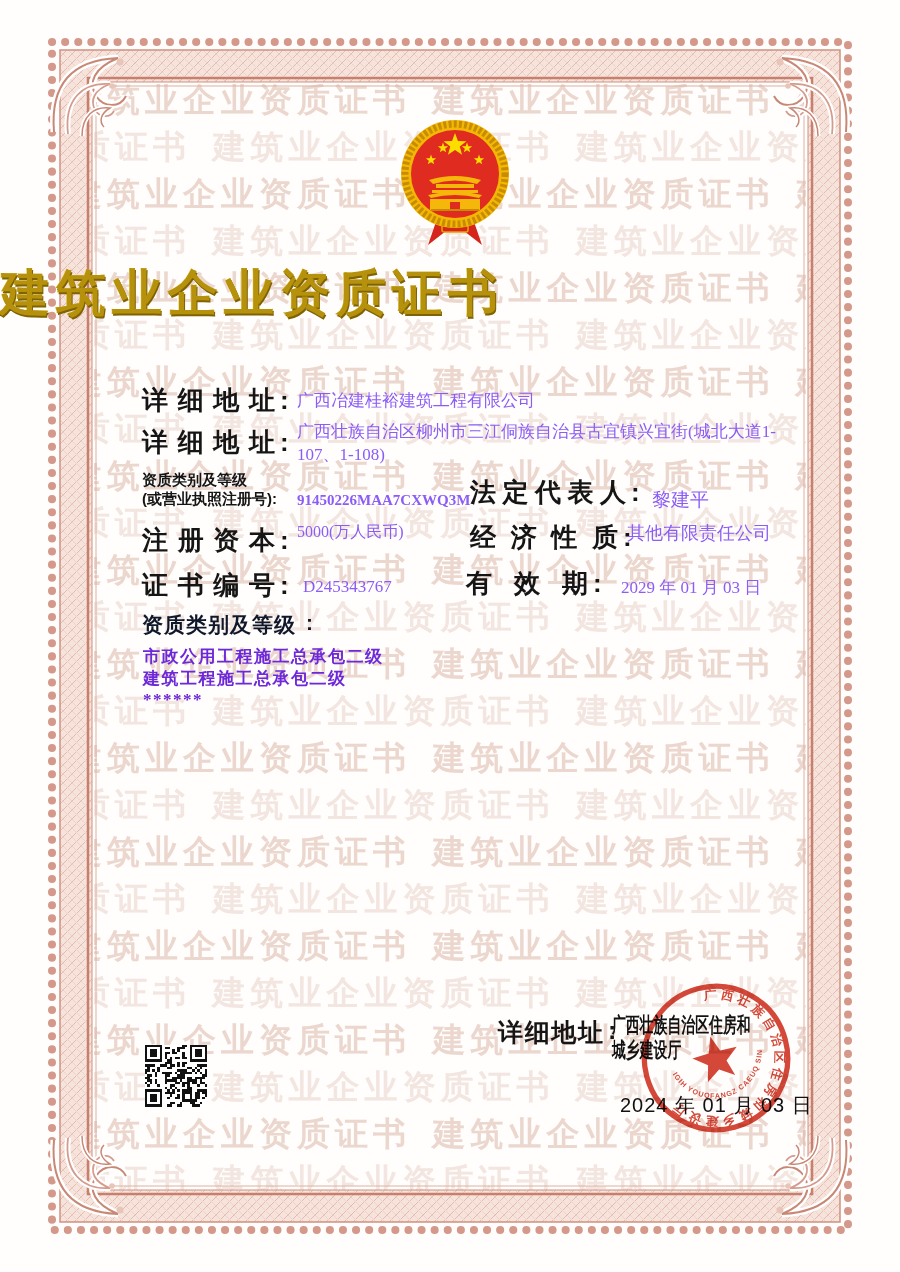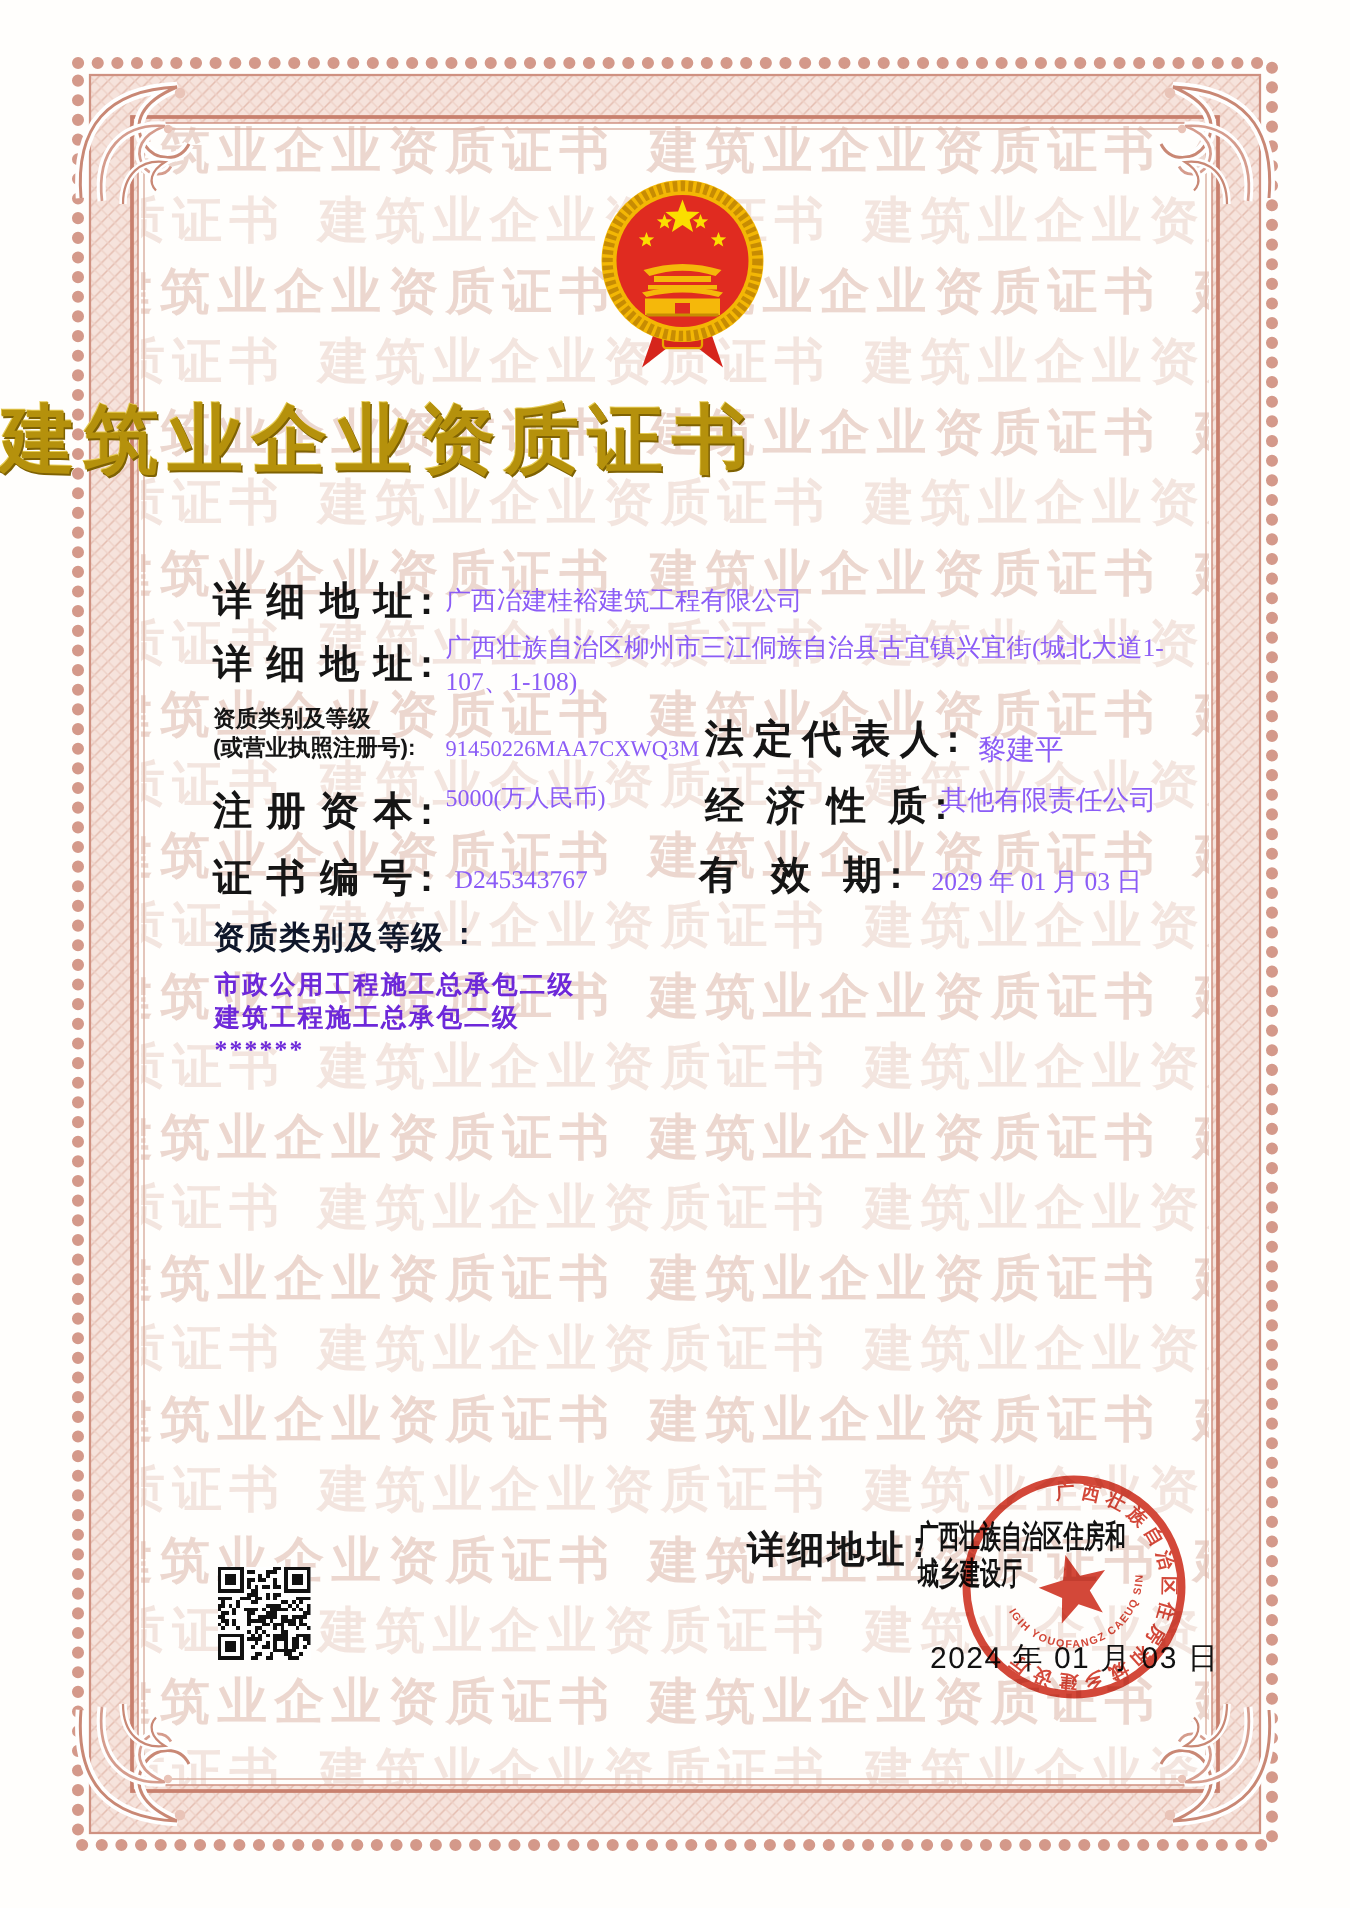--- a/index.html
+++ b/index.html
@@ -145,21 +145,21 @@
   <div class="lab l26" style="left:142px;top:429px;">
     <span class="jl" style="width:133px;">详细地址</span>
     <span class="co">:</span>
   </div>
   <div class="val" style="left:297px;top:420px;width:505px;font-size:17px;line-height:23px;">广西壮族自治区柳州市三江侗族自治县古宜镇兴宜街(城北大道1-107、1-108)</div>
 
   <div class="small-lab" style="left:142px;top:470px;">
     <div>资质类别及等级</div>
     <div>(或营业执照注册号):</div>
   </div>
-  <div class="val" style="left:297px;top:492px;font-size:15px;">91450226MAA7CXWQ3M</div>
+  <div class="val" style="left:297px;top:492px;font-size:15px;font-weight:bold;">91450226MAA7CXWQ3M</div>
 
   <div class="lab l26" style="left:470px;top:479px;">
     <span class="jl" style="width:156px;">法定代表人</span>
     <span class="co">:</span>
   </div>
   <div class="val" style="left:652px;top:487px;font-size:19px;">黎建平</div>
 
   <div class="lab l26" style="left:142px;top:527px;">
     <span class="jl" style="width:133px;">注册资本</span>
     <span class="co">:</span>

